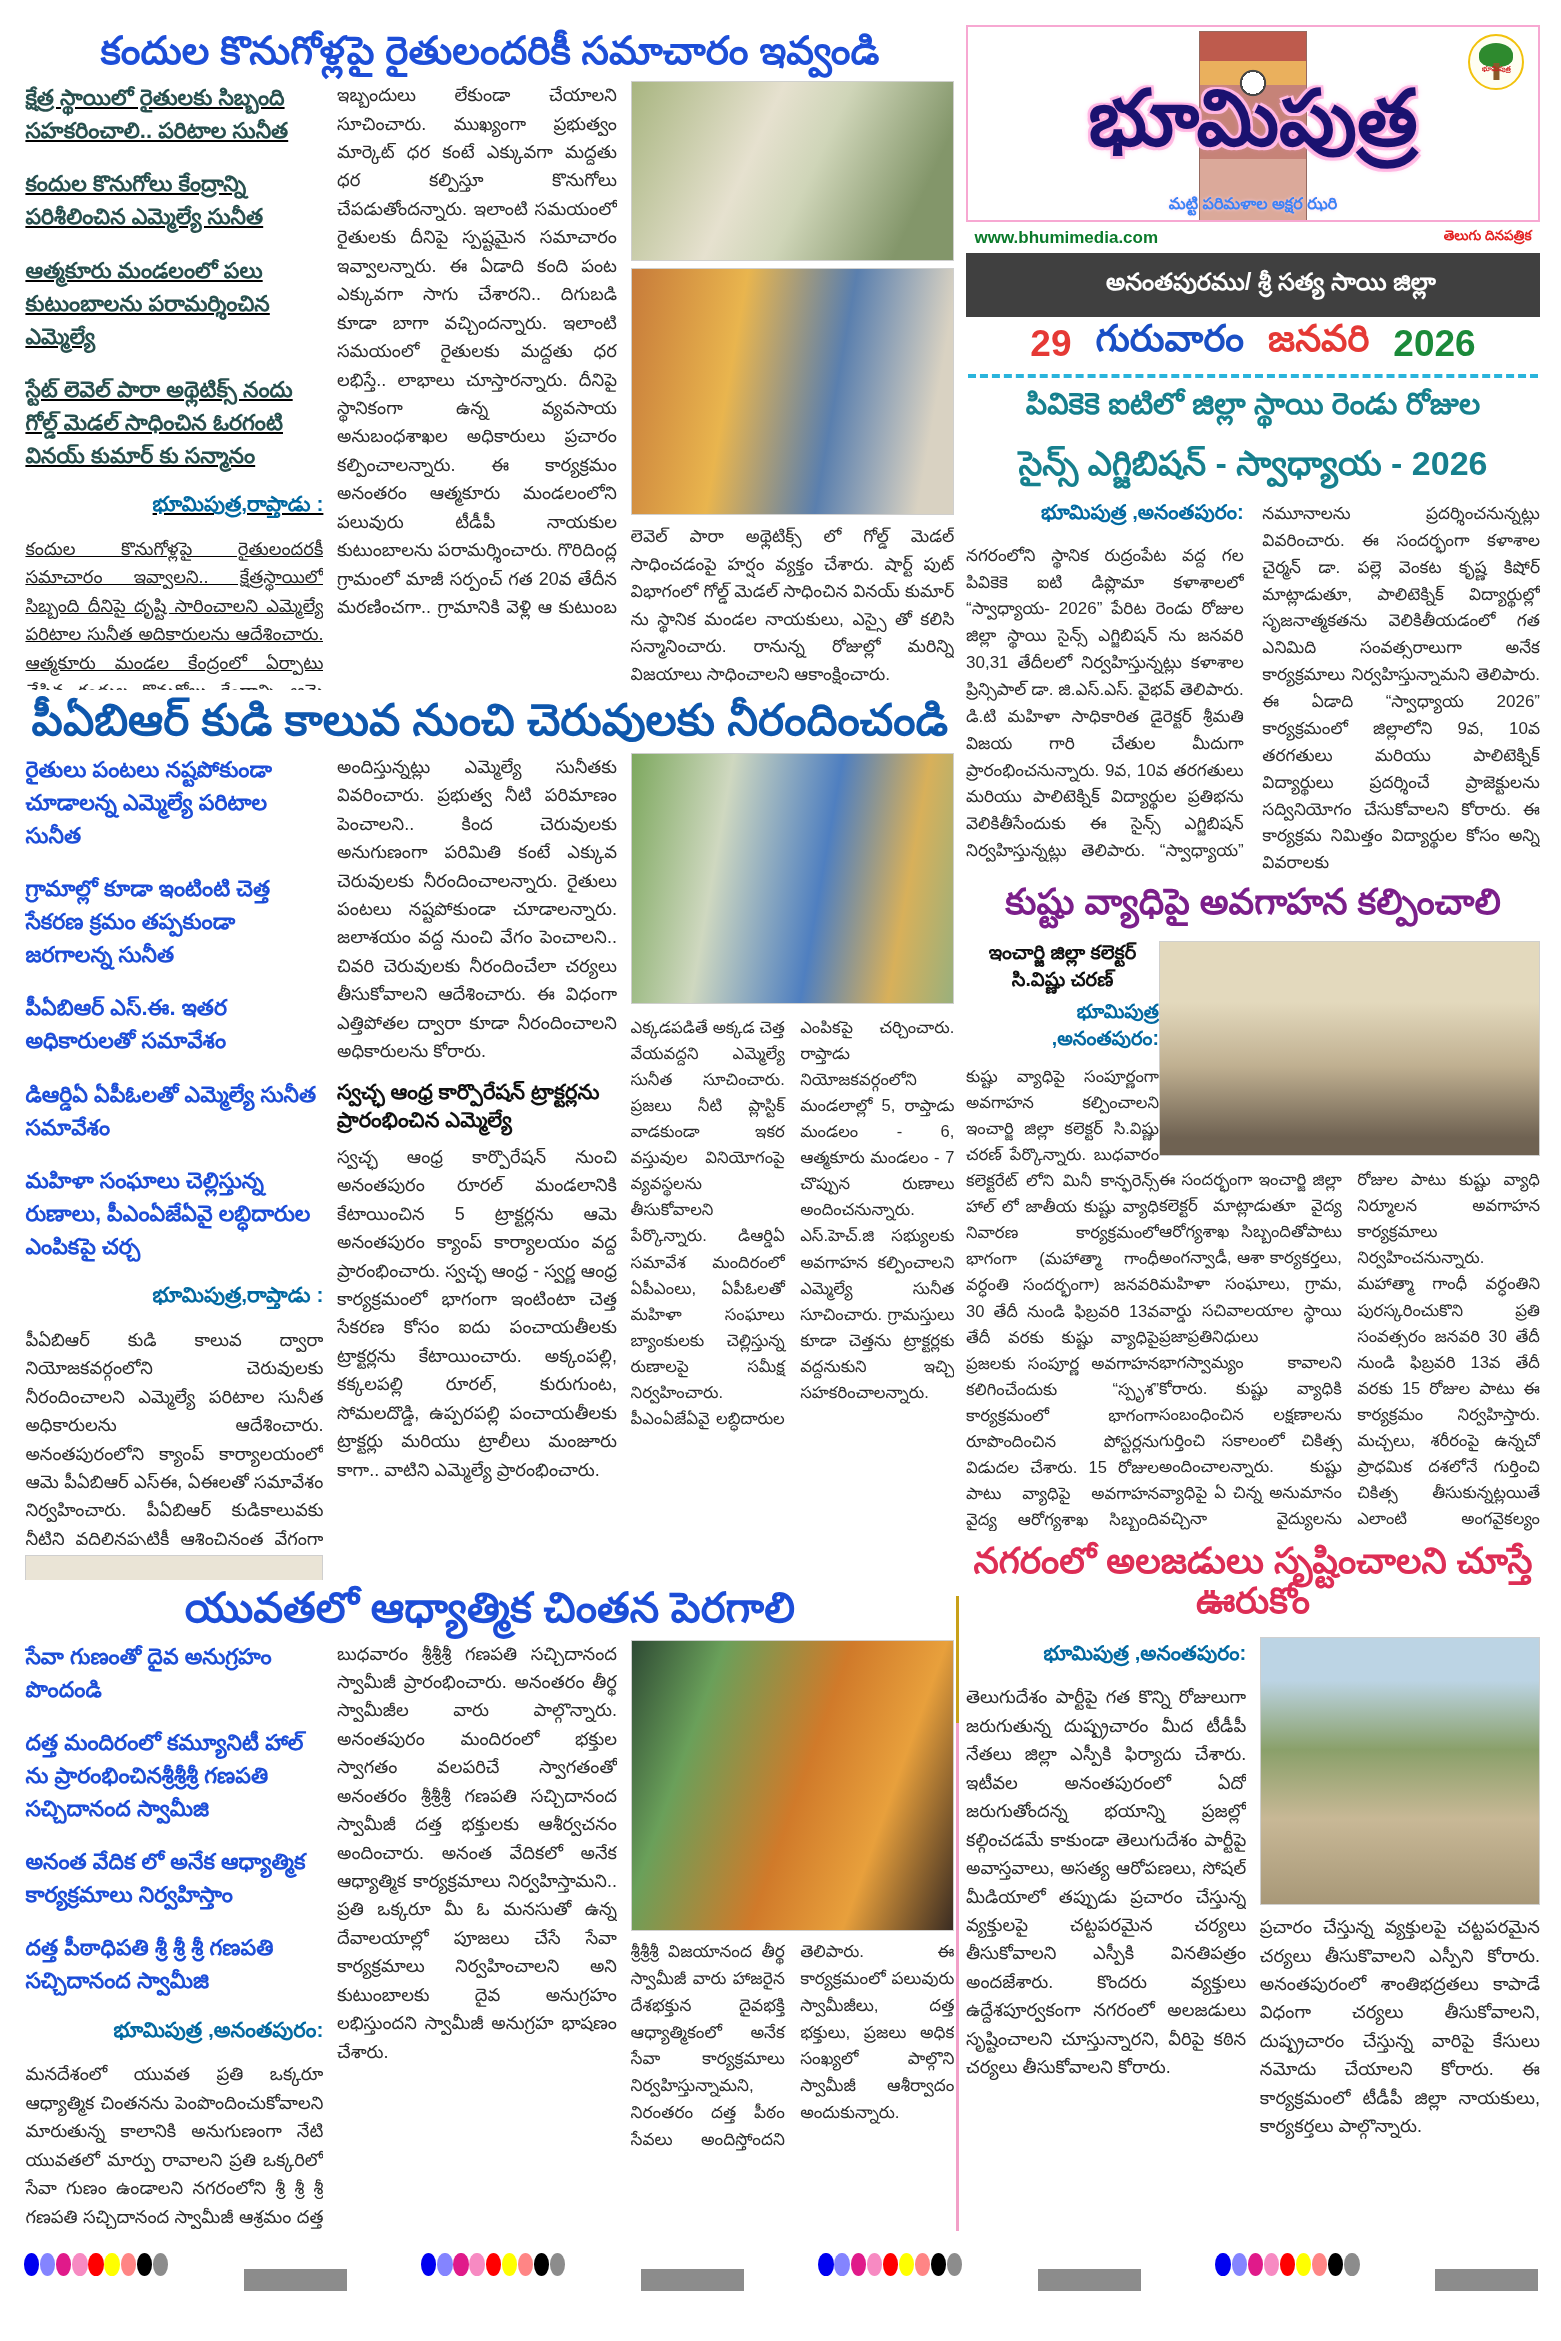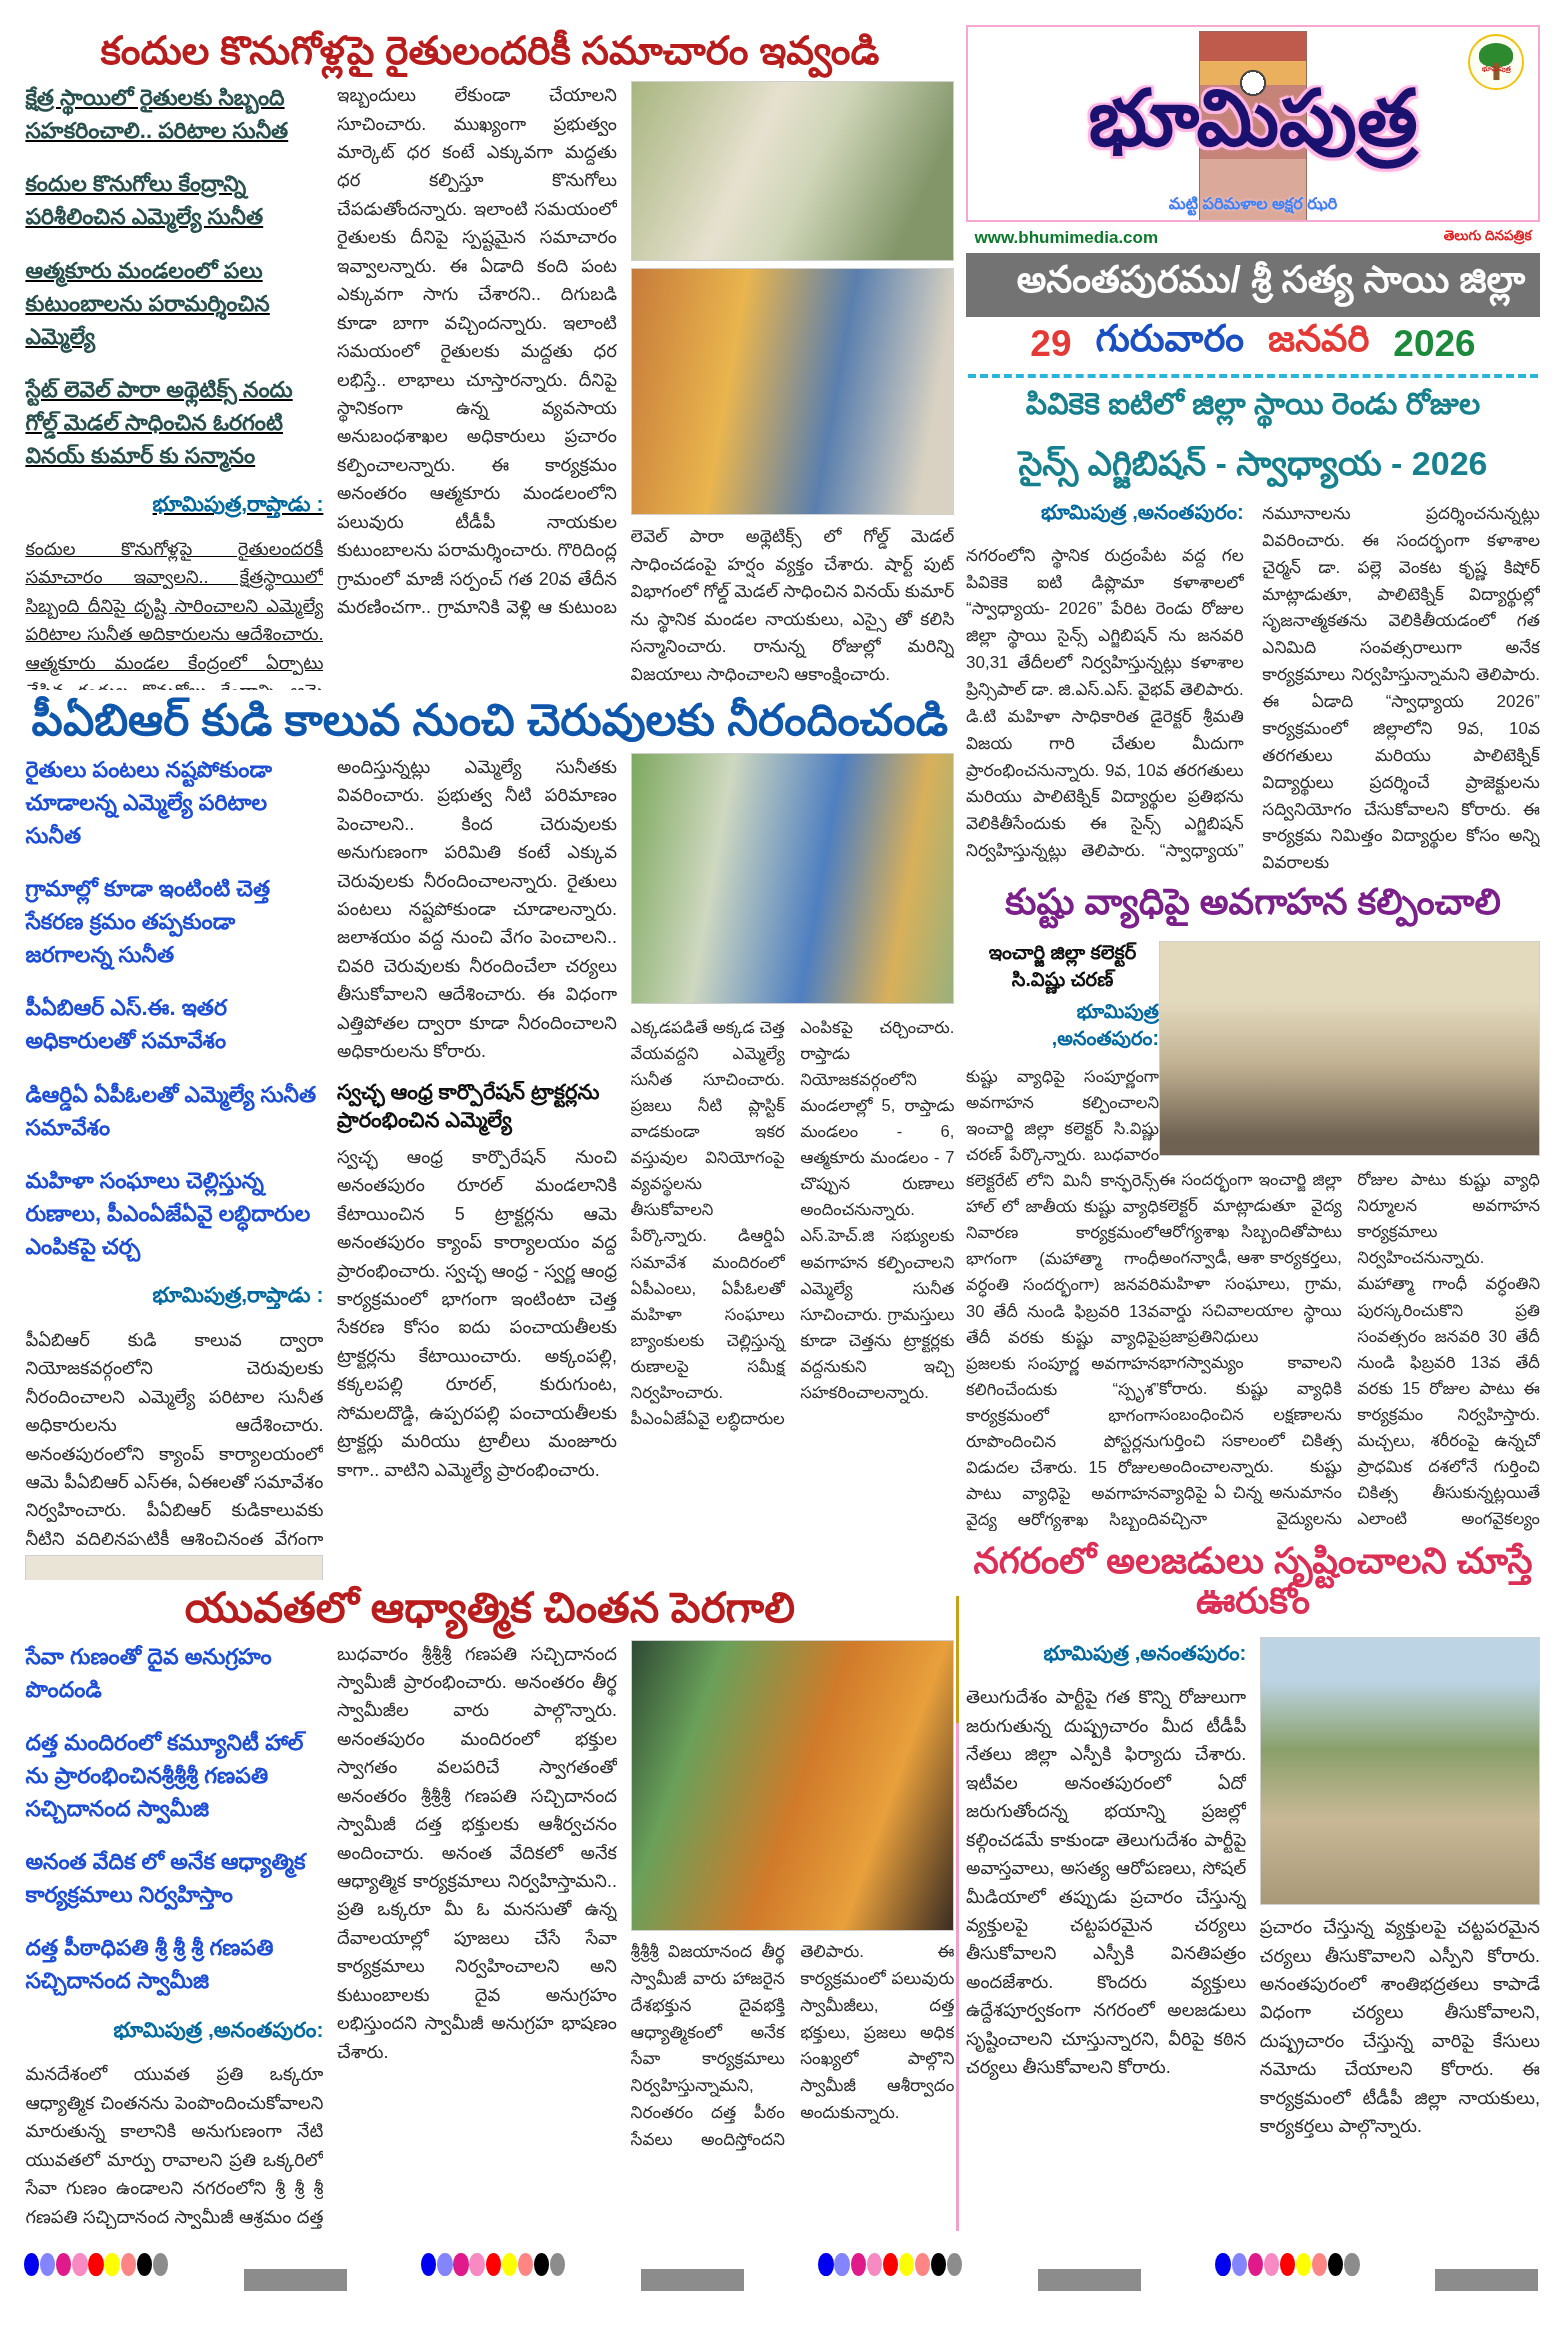--- a/index.html
+++ b/index.html
@@ -6,21 +6,21 @@
   body { background:#ffffff; font-family:"Liberation Sans", sans-serif; }
   .page { position:relative; width:1562px; height:2342px; background:#fff; overflow:hidden; }
 
   
   .body-text { font-size:18px; line-height:1.58; text-align:justify; color:#2b2b2b; overflow:hidden; }
   .byline { font-weight:bold; color:#0369a1; font-size:21px; text-align:right; margin:12px 0 13.6px 0; }
   .subhead { font-weight:bold; color:#111; font-size:21px; line-height:1.35; }
 
   
   .headline { font-weight:bold; text-align:center; line-height:1.12; }
-  .hl-purple { color:#b91c1c; }
+  .hl-purple { color:#1d4ed8; }
   .hl-blue   { color:#0e57ad; }
   .hl-teal   { color:#17808e; }
   .hl-mag    { color:#7b1f8a; }
   .hl-red    { color:#dd2e55; }
 
   
   .article { position:absolute; overflow:hidden; }
   .cols { display:flex; gap:13.6px; margin-top:8.5px; }
   .leadin { font-weight:bold; font-size:22px; line-height:1.5; margin-bottom:20.3px; }
   .leadin-teal { color:#29504f; }
@@ -51,21 +51,21 @@
                   color:#3b82f6; font-weight:bold; font-size:16px; text-shadow:0 0 3.4px #ffd2ea; }
   .logo { position:absolute; z-index:3; top:6.8px; right:13.6px; width:56px; height:56px; border-radius:50%;
           border:2.5px solid #f2c20c; background:#fffef2; }
   .logo .crown { position:absolute; left:50%; top:6.8px; transform:translateX(-50%); width:34px; height:24px;
                  border-radius:50% 50% 40% 40%; background:#2e8a2e; }
   .logo .trunk { position:absolute; left:50%; top:27px; transform:translateX(-50%); width:5.1px; height:17px; background:#8a5a2a; }
   .logo .logotext { position:absolute; left:0; right:0; top:29px; text-align:center; font-size:6.8px; font-weight:bold; color:#d02020; }
   .web-row { display:flex; justify-content:space-between; align-items:center; height:30.5px; padding:0 8.5px; }
   .website { color:#0a7a2a; font-weight:bold; font-size:17px; }
   .edition { color:#e32020; font-weight:bold; font-size:13.6px; }
-  .district-band { height:64px; background:#737373; color:#fff; font-weight:bold; font-size:37px;
+  .district-band { height:64px; background:#404040; color:#fff; font-weight:bold; font-size:24px;
                    display:flex; align-items:center; justify-content:center; white-space:nowrap;padding-left:36px; }
   .date-row { height:54px; display:flex; align-items:center; justify-content:center; gap:24px;
               font-size:37px; font-weight:bold; }
   .d-red { color:#e53935; } .d-blue { color:#1a4fc4; } .d-green { color:#1b8a3a; }
   .dashed-sep { border-top:4.2px dashed #2ab4dc; margin:3.4px 1.7px 8.5px 1.7px; }
 
   
   .sci-h1 { font-size:30px; }
   .sci-h2 { font-size:34px; margin-top:24px; }
   .sci-body { display:flex; gap:18.6px; margin-top:18.6px; height:369px; overflow:hidden; }

